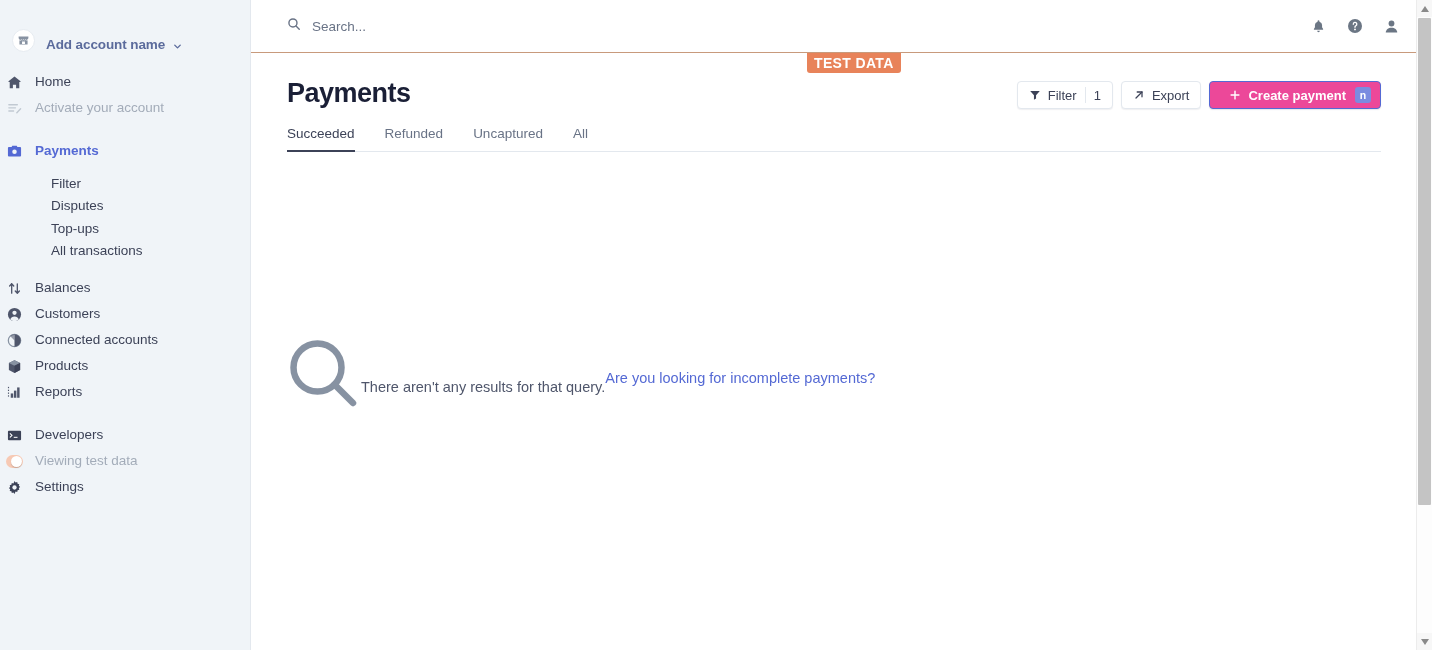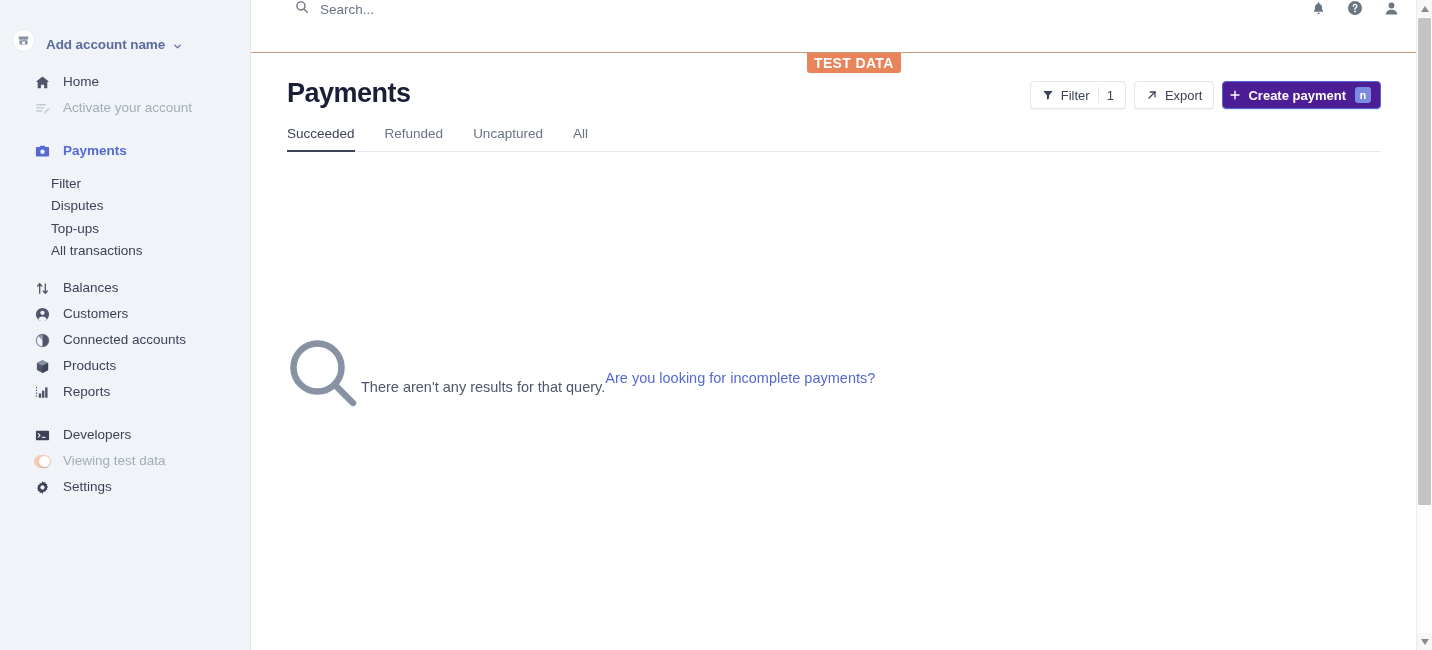--- a/index.html
+++ b/index.html
@@ -49,21 +49,21 @@
     font-weight: bold;
     color: #5b6b9c;
     letter-spacing: -0.1px;
     white-space: nowrap;
   }
   .acct-caret { margin-left: 7px; display:flex; align-items:center; }
   .nav-item {
     display: flex;
     align-items: center;
     height: 26px;
-    padding-left: 34px;
+    padding-left: 6px;
     cursor: pointer;
     font-size: 13.5px;
     color: #3c4257;
     white-space: nowrap;
   }
   .nav-item .ni-icon {
     width: 17px; height: 17px;
     flex: 0 0 17px;
     display: flex; align-items: center; justify-content: center;
     margin-right: 12px;
@@ -107,25 +107,24 @@
   .main {
     flex: 1 1 auto;
     height: 650px;
     position: relative;
     background: #ffffff;
     overflow: hidden;
   }
   .topbar {
     height: 52px;
     display: flex;
-    align-items: flex-start;
+    align-items: center;
     padding-left: 36px;
     padding-right: 33px;
     position: relative;
-    margin-left: 8px;
   }
   .search-wrap {
     display: flex;
     align-items: center;
     flex: 1 1 auto;
     cursor: text;
   }
   .search-input {
     border: none;
     outline: none;
@@ -196,25 +195,25 @@
     color: #3c4257;
     box-shadow: 0 1px 1px rgba(60,66,87,0.08);
     font-weight: normal;
   }
   .btn .bi { display: flex; align-items: center; margin-right: 7px; }
   .btn-divider {
     width: 1px; height: 16px; background: #e3e8ee; margin: 0 8px;
   }
   .filter-count { color: #3c4257; font-size: 13px; }
   .btn-primary {
-    background: #4c1d95;
+    background: #ec4899;
     border: 1px solid #5469d4;
     color: #ffffff;
     font-weight: bold;
-    padding: 0 9px 0 6px;
+    padding: 0 9px 0 19px;
     box-shadow: 0 1px 1px rgba(60,66,87,0.12);
   }
   .kbd {
     display: inline-flex;
     align-items: center;
     justify-content: center;
     min-width: 16px; height: 16px;
     border-radius: 3px;
     background: #7b8ce0;
     color: #ffffff;

